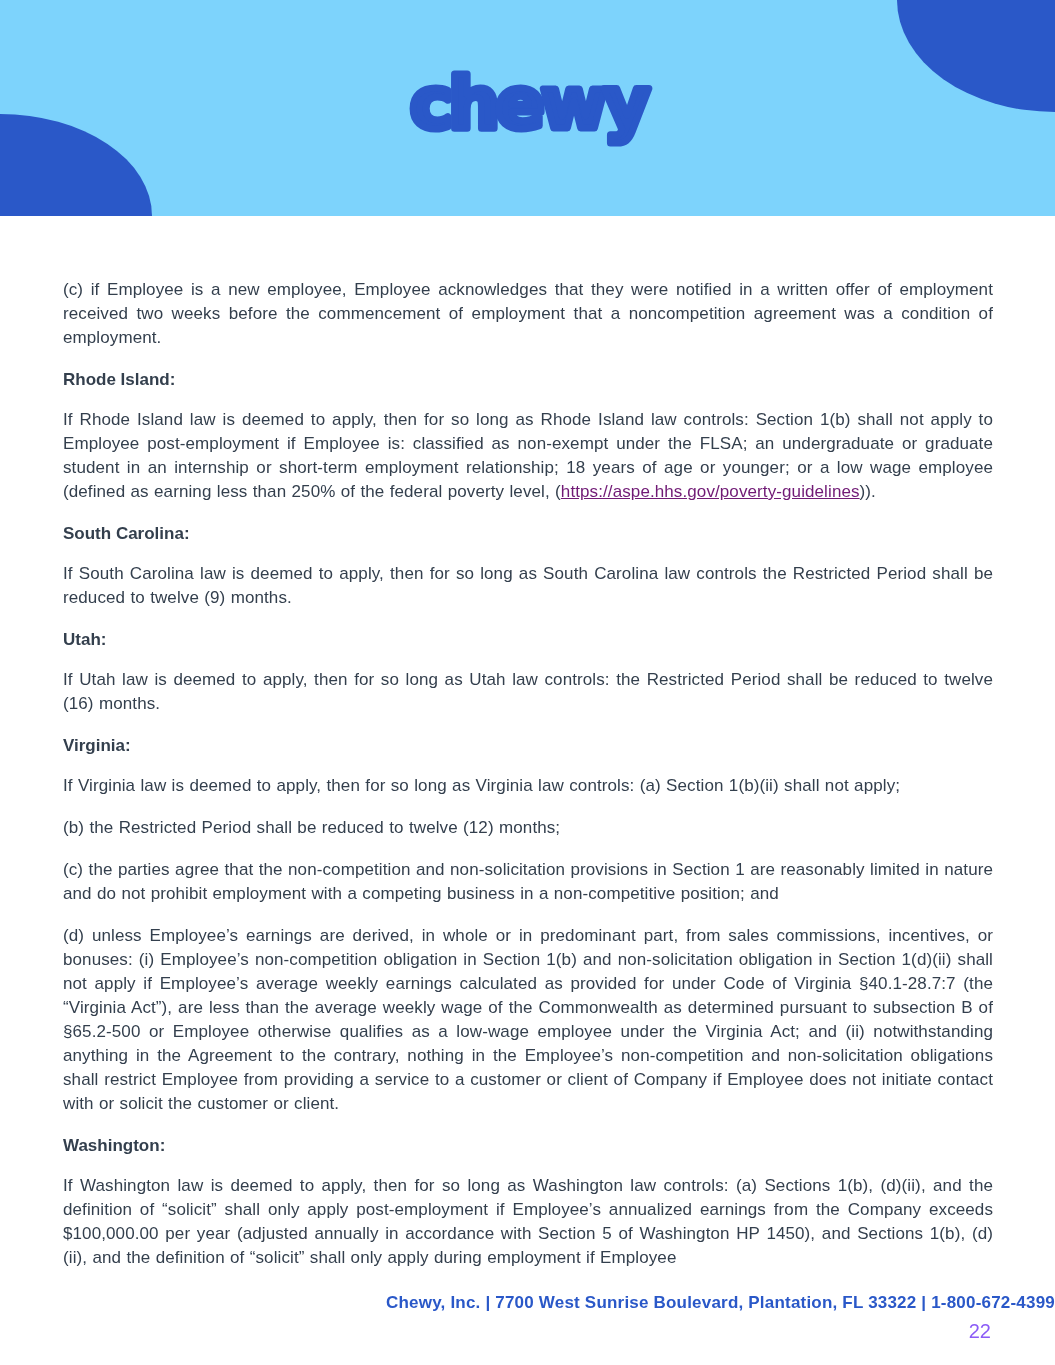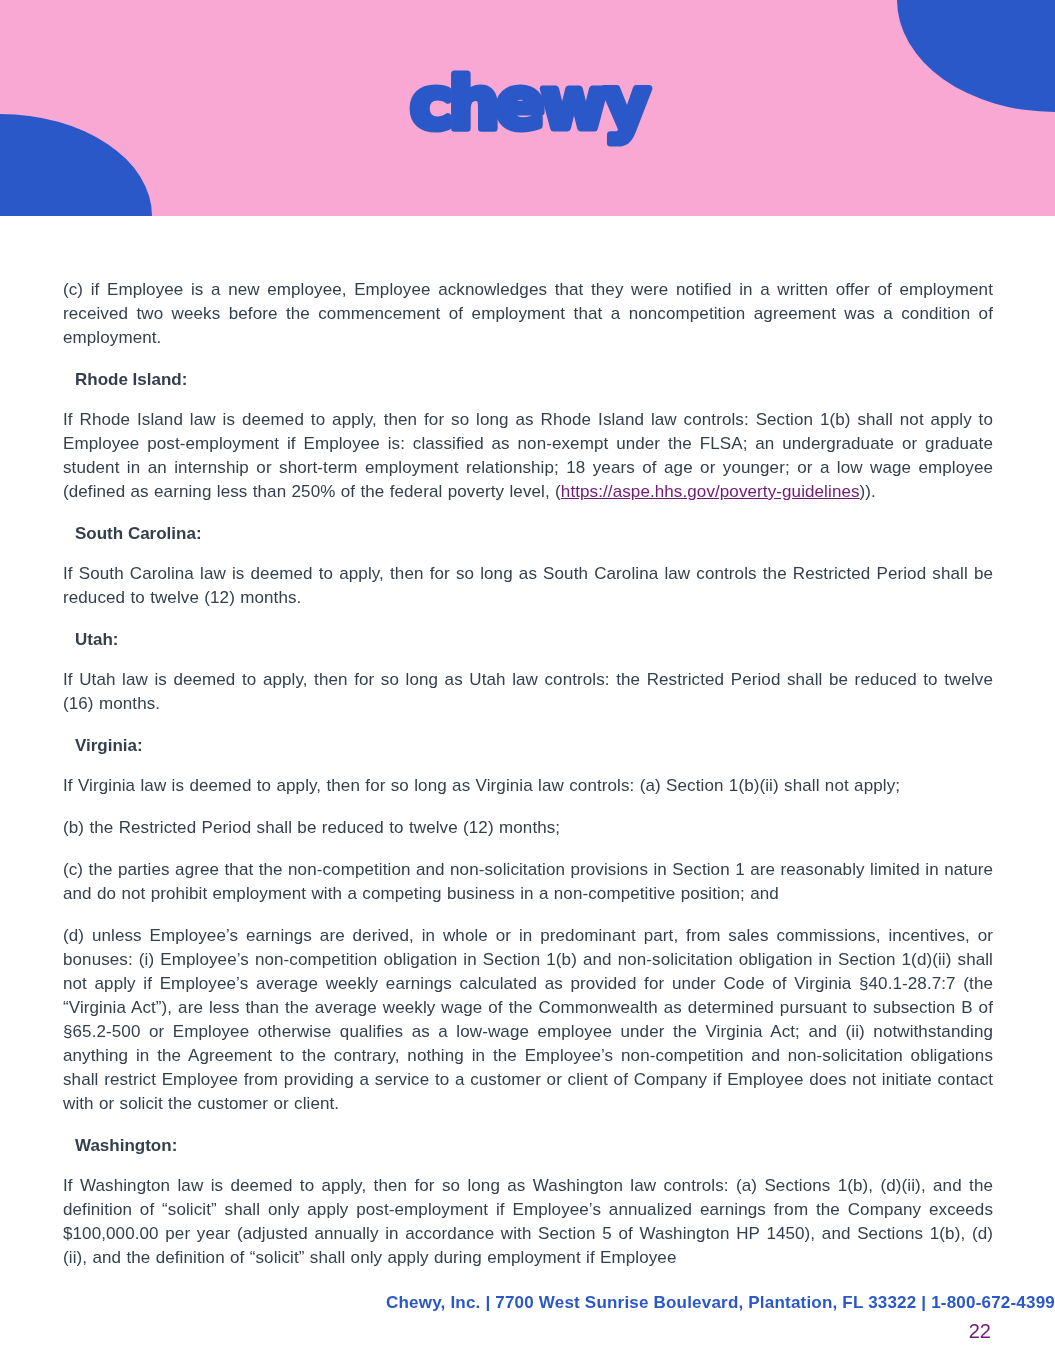--- a/index.html
+++ b/index.html
@@ -12,21 +12,21 @@
     overflow: hidden;
     font-family: "Liberation Sans", sans-serif;
     color: #333f4d;
   }
 
   
   .band {
     position: relative;
     width: 100%;
     height: 216px;
-    background: #f9a8d4;
+    background: #7dd3fc;
     overflow: hidden;
   }
   .corner-right {
     position: absolute;
     top: 0; right: 0;
     width: 158px; height: 112px;
     background: #2a58c8;
     border-bottom-left-radius: 100% 100%;
   }
   .corner-left {
@@ -51,21 +51,21 @@
   }
   .content p {
     margin: 16px 0 18px 0;
     font-size: 17px;
     line-height: 24px;
     text-align: justify;
     letter-spacing: 0.1px;
     word-spacing: 0.5px;
   }
   .content h3 {
-    margin: 12px;
+    margin: 0;
     font-size: 17px;
     line-height: 24px;
     font-weight: bold;
     color: #333f4d;
   }
   .doclink {
     color: #701a75;
     cursor: pointer;
   }
 
@@ -79,21 +79,21 @@
     font-size: 17px;
     font-weight: bold;
     color: #2a58c8;
     letter-spacing: 0.2px;
   }
   .page-number {
     position: absolute;
     right: 64px;
     bottom: 22px;
     font-size: 20px;
-    color: #701a75;
+    color: #8b5cf6;
     margin-top: 24px;
   }
 </style>
 </head>
 <body>
 
 <div class="page">
 
   <header class="band">
     <div class="corner-right"></div>
@@ -109,21 +109,21 @@
 
     <p>(c) if Employee is a new employee, Employee acknowledges that they were notified in a written offer of employment received two weeks before the commencement of employment that a noncompetition agreement was a condition of employment.</p>
 
     <section>
       <h3>Rhode Island:</h3>
       <p><span>If Rhode Island law is deemed to apply, then for so long as Rhode Island law controls: Section 1(b) shall not apply to Employee post-employment if Employee is: classified as non-exempt under the FLSA; an undergraduate or graduate student in an internship or short-term employment relationship; 18 years of age or younger; or a low wage employee (defined as earning less than 250% of the federal poverty level, (</span><a href="#" class="doclink">https://aspe.hhs.gov/poverty-guidelines</a><span>)).</span></p>
     </section>
 
     <section>
       <h3>South Carolina:</h3>
-      <p>If South Carolina law is deemed to apply, then for so long as South Carolina law controls the Restricted Period shall be reduced to twelve (12) months.</p>
+      <p>If South Carolina law is deemed to apply, then for so long as South Carolina law controls the Restricted Period shall be reduced to twelve (9) months.</p>
     </section>
 
     <section>
       <h3>Utah:</h3>
       <p>If Utah law is deemed to apply, then for so long as Utah law controls: the Restricted Period shall be reduced to twelve (16) months.</p>
     </section>
 
     <section>
       <h3>Virginia:</h3>
       <p>If Virginia law is deemed to apply, then for so long as Virginia law controls: (a) Section 1(b)(ii) shall not apply;</p>

